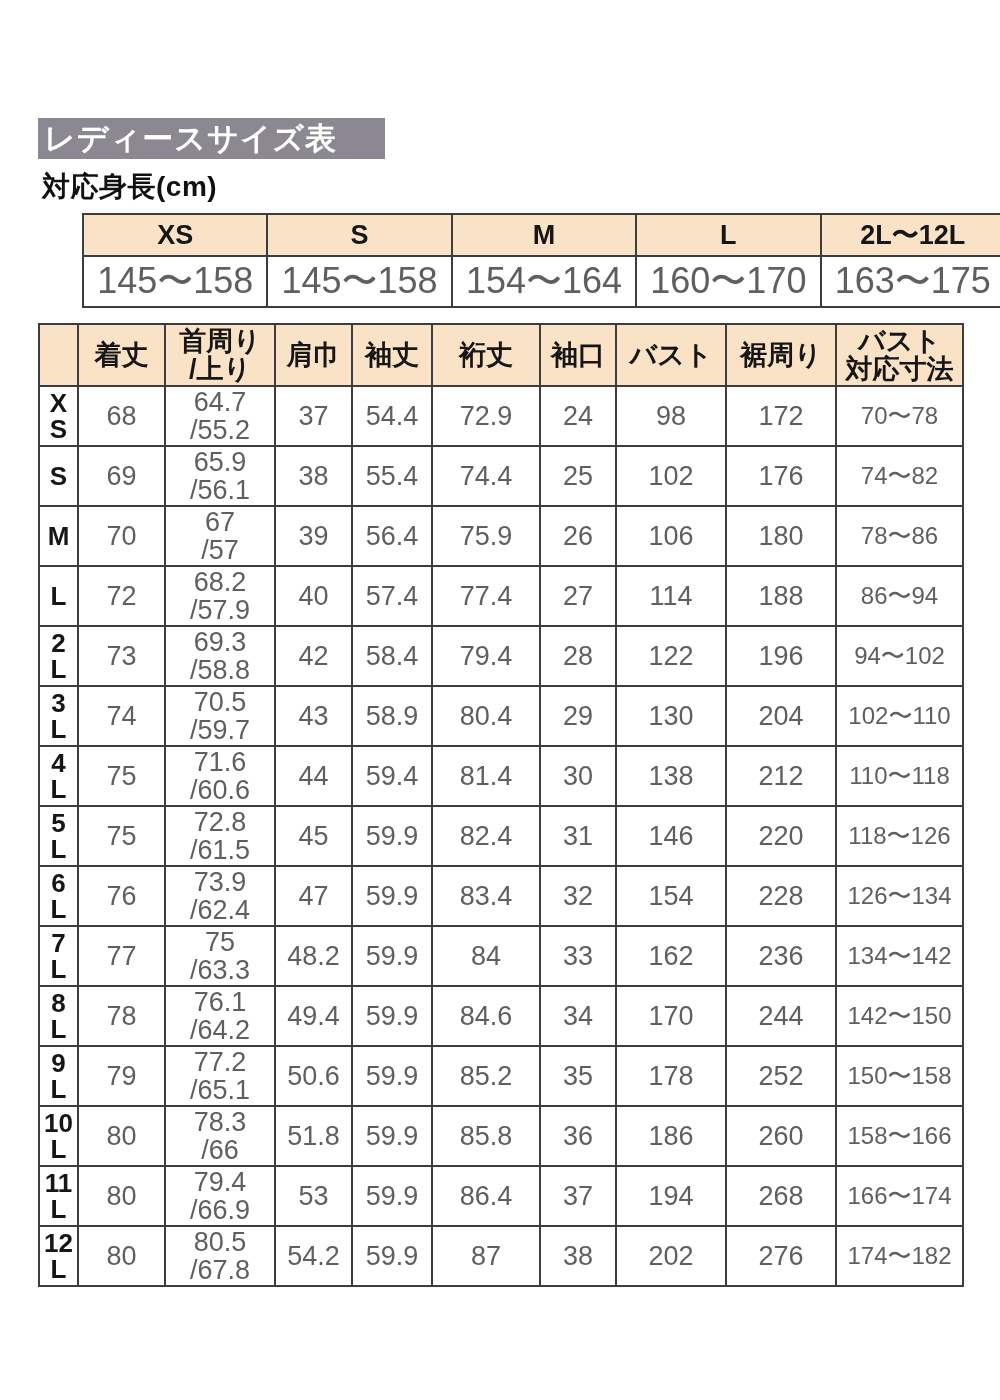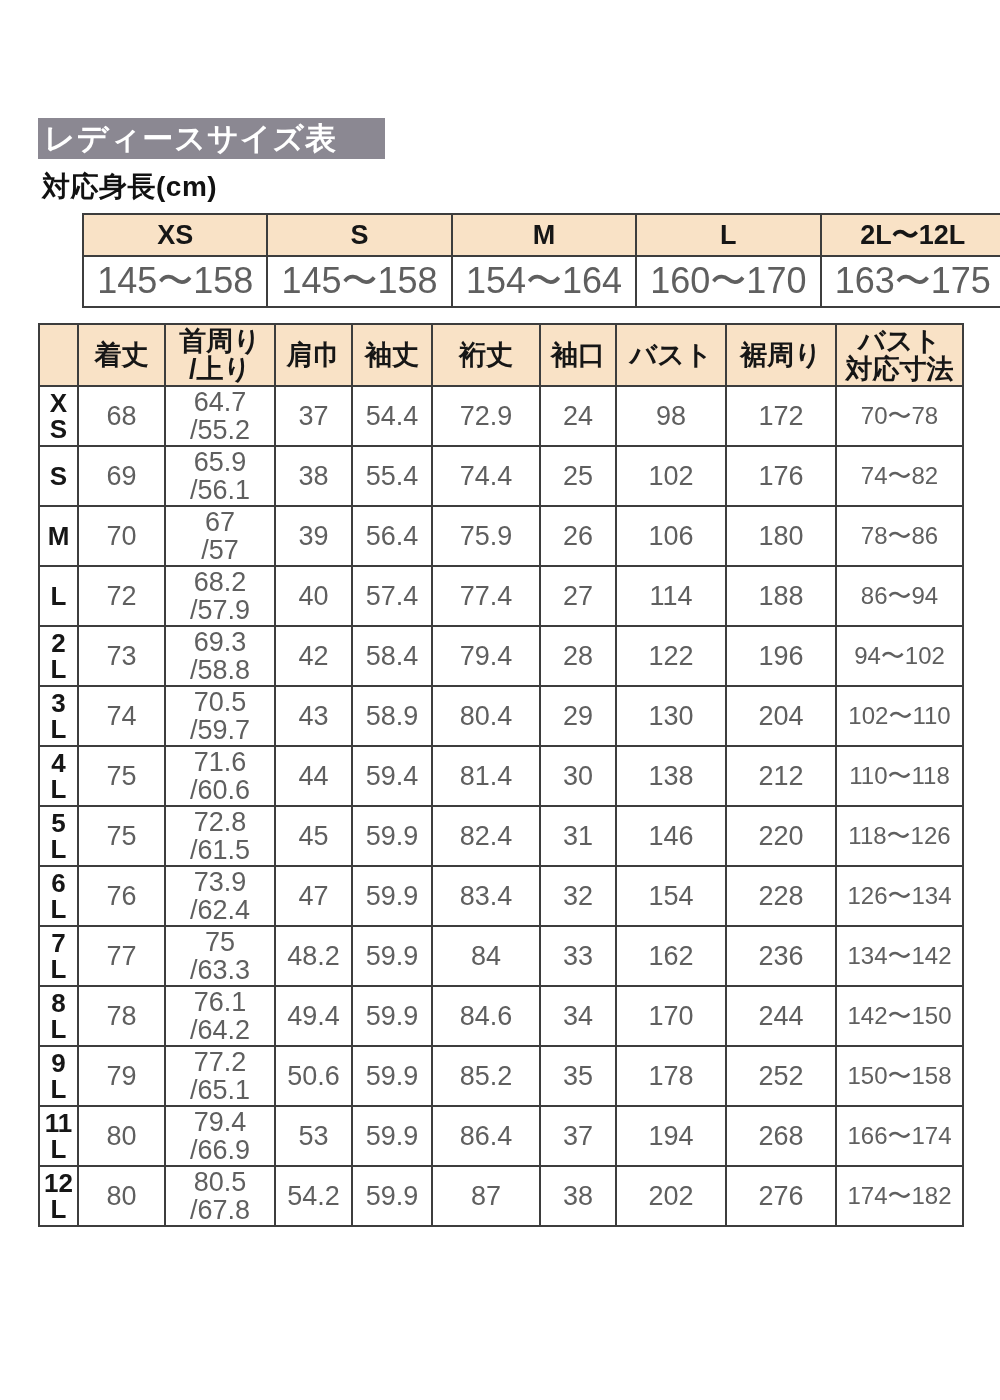--- a/index.html
+++ b/index.html
@@ -306,20 +306,34 @@
 /65.1</td>
           <td>50.6</td>
           <td>59.9</td>
           <td>85.2</td>
           <td>35</td>
           <td>178</td>
           <td>252</td>
           <td class="bust-range">150〜158</td>
         </tr>
         <tr>
+          <th class="rowlabel">10
+L</th>
+          <td>80</td>
+          <td>78.3
+/66</td>
+          <td>51.8</td>
+          <td>59.9</td>
+          <td>85.8</td>
+          <td>36</td>
+          <td>186</td>
+          <td>260</td>
+          <td class="bust-range">158〜166</td>
+        </tr>
+        <tr>
           <th class="rowlabel">11
 L</th>
           <td>80</td>
           <td>79.4
 /66.9</td>
           <td>53</td>
           <td>59.9</td>
           <td>86.4</td>
           <td>37</td>
           <td>194</td>

